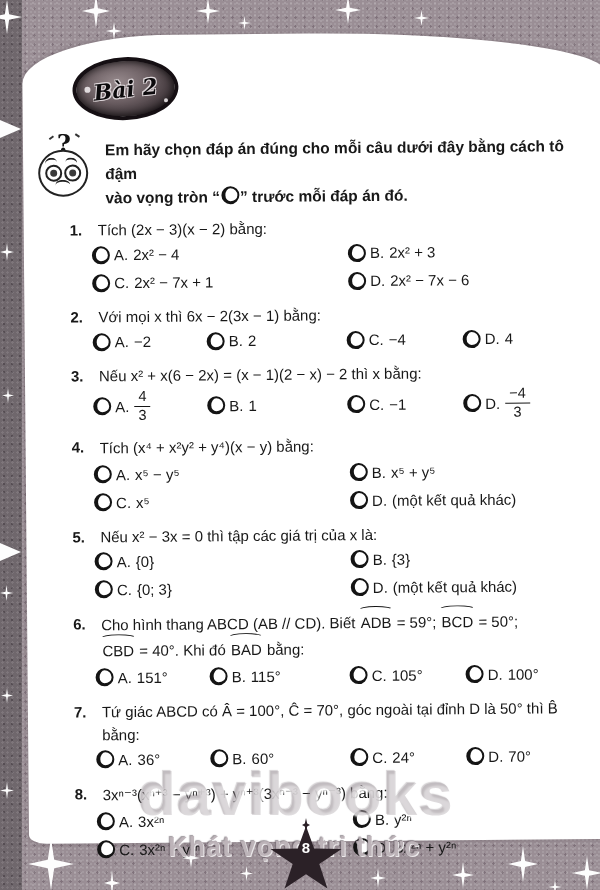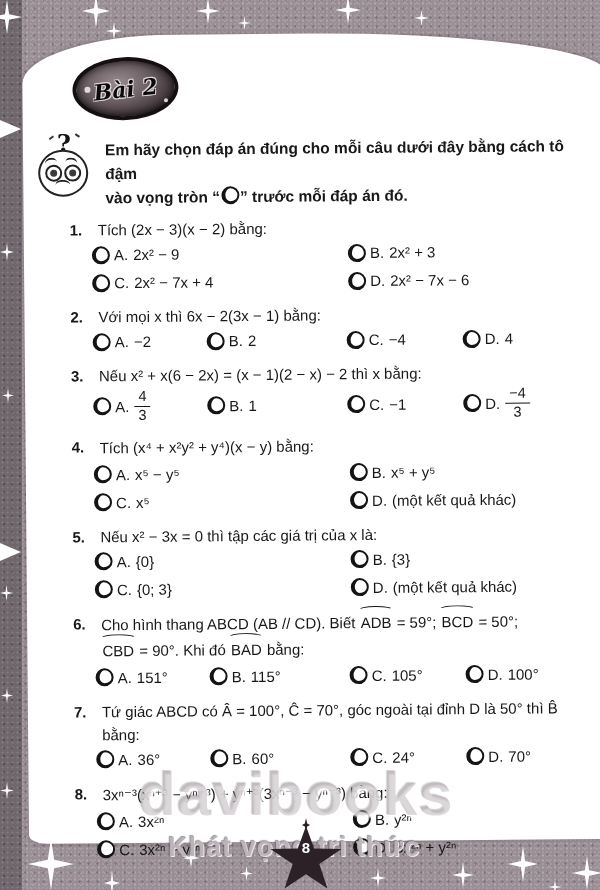--- a/index.html
+++ b/index.html
@@ -182,31 +182,31 @@
     <div class="qlist">
 
       <div class="q">
         <div class="qnum">1.</div>
         <div class="qbody">
           <div class="stem">Tích (2x − 3)(x − 2) bằng:</div>
           <div class="opts c2">
             <div class="opt">
                 <span class="radio"></span>
                 <span class="olabel">A.</span>
-                <span>2x² − 9</span>
+                <span>2x² − 4</span>
               </div>
             <div class="opt">
                 <span class="radio"></span>
                 <span class="olabel">B.</span>
                 <span>2x² + 3</span>
               </div>
             <div class="opt">
                 <span class="radio"></span>
                 <span class="olabel">C.</span>
-                <span>2x² − 7x + 4</span>
+                <span>2x² − 7x + 1</span>
               </div>
             <div class="opt">
                 <span class="radio"></span>
                 <span class="olabel">D.</span>
                 <span>2x² − 7x − 6</span>
               </div>
           </div>
         </div>
       </div>
 
@@ -330,21 +330,21 @@
               </div>
           </div>
         </div>
       </div>
 
       <div class="q">
         <div class="qnum">6.</div>
         <div class="qbody">
           <div class="stem tall">
             <span>Cho hình thang ABCD (AB // CD). Biết </span><span class="arc">ADB</span><span> = 59°; </span><span class="arc">BCD</span><span> = 50°;</span><br>
-            <span class="arc">CBD</span><span> = 90°. Khi đó </span><span class="arc">BAD</span><span> bằng:</span>
+            <span class="arc">CBD</span><span> = 40°. Khi đó </span><span class="arc">BAD</span><span> bằng:</span>
           </div>
           <div class="opts c4">
             <div class="opt">
                 <span class="radio"></span>
                 <span class="olabel">A.</span>
                 <span>151°</span>
               </div>
             <div class="opt">
                 <span class="radio"></span>
                 <span class="olabel">B.</span>

